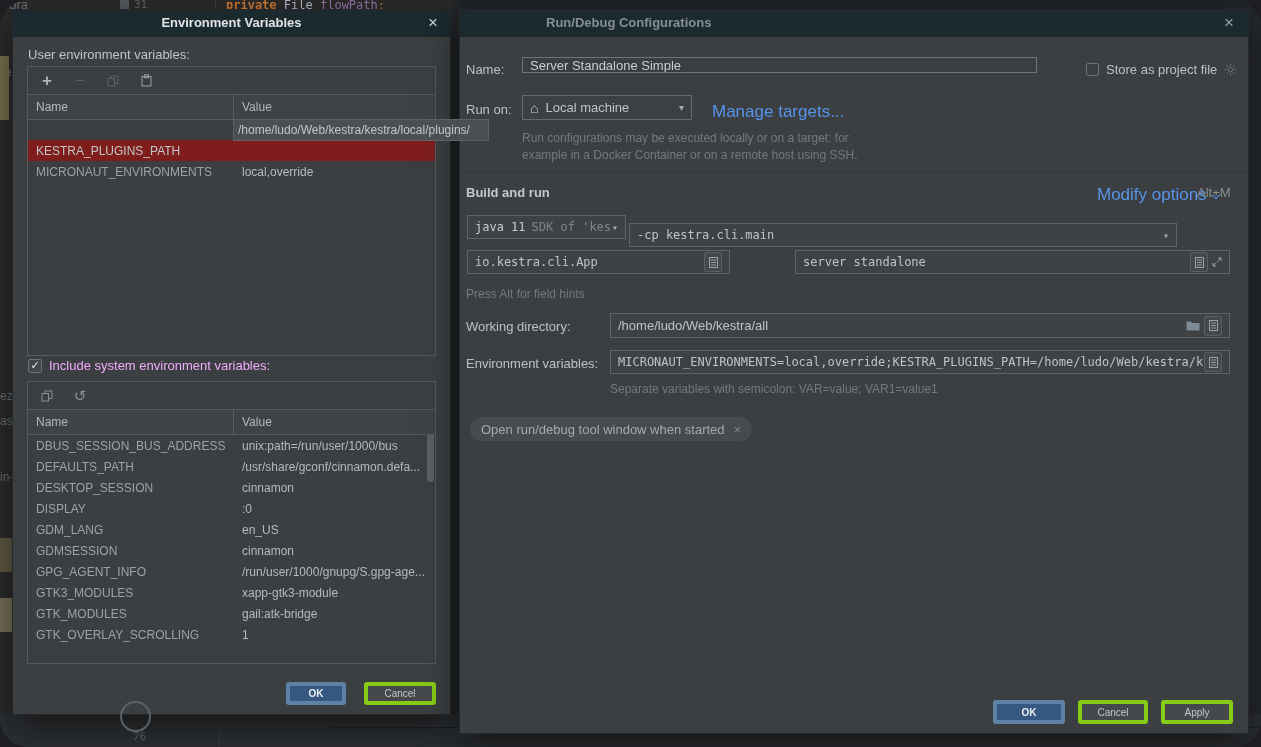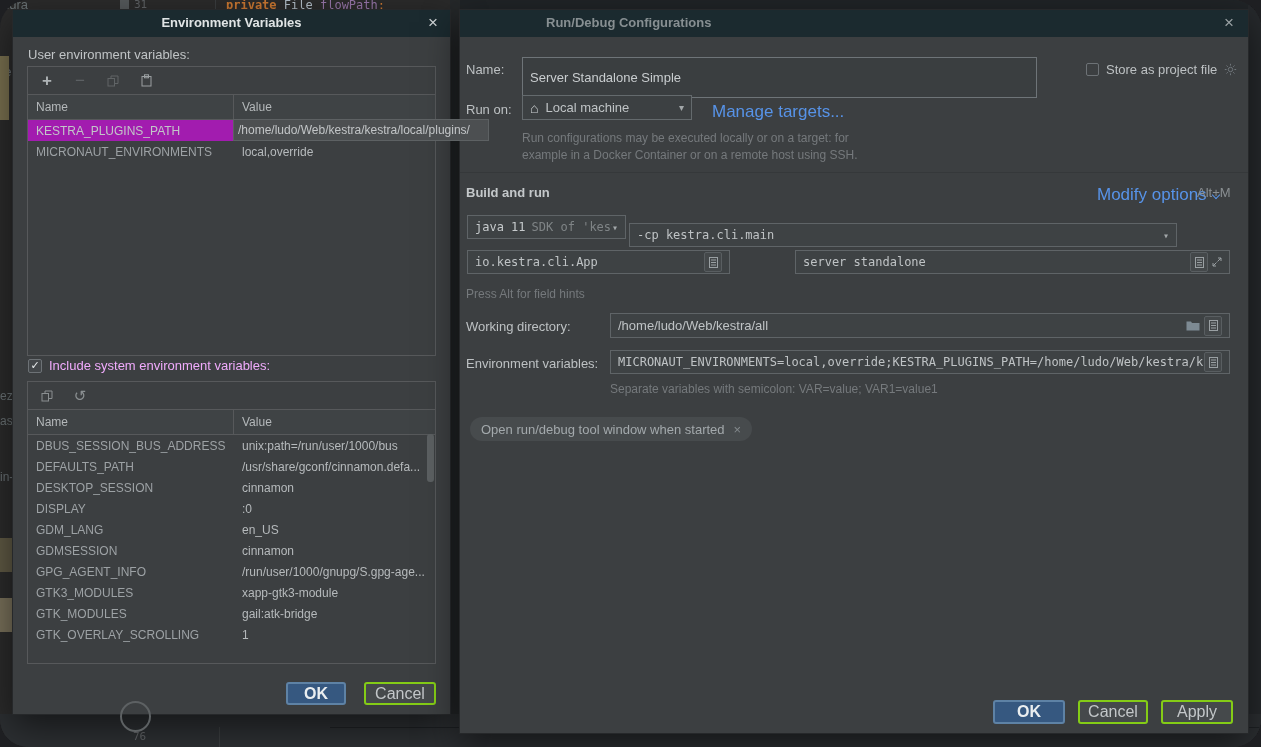--- a/index.html
+++ b/index.html
@@ -36,36 +36,36 @@
   #env-dialog{left:13px;top:10px;width:437px;height:704px;}
   .env-title{left:0;right:0;text-align:center;color:#e0e4e5;}
   .section-label{position:absolute;font-size:13px;color:#c0c4c6;}
   .panel{position:absolute;border:1px solid #57595b;background:#3c3f41;box-sizing:border-box;overflow:hidden;}
   .toolbar{height:27px;border-bottom:1px solid #57595b;display:flex;align-items:center;gap:17px;padding:0 11px;}
   .tbi{display:flex;align-items:center;justify-content:center;width:16px;height:16px;}
   .thead{height:25px;border-bottom:1px solid #57595b;background:#3f4345;display:flex;font-size:12px;color:#b4b8ba;box-sizing:border-box;}
   .th{display:flex;align-items:center;padding-left:8px;box-sizing:border-box;}
   .th.c1{width:206px;border-right:1px solid #57595b;}
   .trow{height:21px;display:flex;align-items:center;font-size:12px;}
-  .trow.sel{background:#a21caf;}
+  .trow.sel{background:#7f1d1d;margin-top:20px;}
   .td{padding-left:8px;white-space:nowrap;overflow:hidden;box-sizing:border-box;}
   .td.c1{width:206px;flex:none;color:#9da2a5;}
   .td.c2{flex:1;color:#b6babc;}
   .checkline{position:absolute;display:flex;align-items:center;gap:7px;}
   .cbox{width:14px;height:14px;box-sizing:border-box;border:1px solid #6d7276;border-radius:2px;
         background:#43474a;display:flex;align-items:center;justify-content:center;
         font-size:11px;color:#e8ecee;line-height:1;}
   .cbox.empty{background:transparent;}
   .scroll-thumb{position:absolute;right:1px;width:7px;border-radius:3px;background:#5c6062;}
   .cell-tooltip{position:absolute;left:233px;top:119px;width:256px;height:22px;z-index:40;
                 background:#4c4f51;border:1px solid #5d6163;box-sizing:border-box;
                 font-size:12px;color:#c2c5c7;line-height:20px;padding-left:4px;white-space:nowrap;}
 
-  .btn{position:absolute;height:23px;box-sizing:border-box;border:2px solid #84cc16;background:#45494b;
-       color:#c3c7c9;font-size:16px;display:flex;align-items:center;justify-content:center;border-radius:3px;}
+  .btn{position:absolute;height:23px;box-sizing:border-box;border:4px solid #84cc16;background:#45494b;
+       color:#c3c7c9;font-size:10px;display:flex;align-items:center;justify-content:center;border-radius:3px;}
   .btn.primary{background:#365880;border-color:#5e82a5;color:#eaeef0;font-weight:bold;}
 
   
   #run-dialog{left:460px;top:10px;width:788px;height:723px;}
   .run-title{left:86px;color:#878f92;}
   .rlabel{position:absolute;font-size:13px;color:#bdc1c3;white-space:nowrap;}
   .rhelp{position:absolute;font-size:12px;color:#75797c;white-space:nowrap;}
   .rfield{position:absolute;box-sizing:border-box;border:1px solid #5f6467;background:#3e4244;
           display:flex;align-items:center;padding:0 7px;font-size:12px;color:#bfc3c5;overflow:hidden;white-space:nowrap;}
   .rinput{background:#3a3e40;border-color:#6e7478;font-size:13px;color:#c9cdcf;}
@@ -220,21 +220,21 @@
 
   <div class="cell-tooltip">/home/ludo/Web/kestra/kestra/local/plugins/</div>
 
   <div class="dialog" id="run-dialog">
     <div class="titlebar">
       <div class="tb-title run-title">Run/Debug Configurations</div>
       <div class="tb-close" style="right:14px;color:#9aa1a4;">×</div>
     </div>
 
     <div class="rlabel" style="left:6px;top:52px;">Name:</div>
-    <div class="rfield rinput" style="left:62px;top:47px;width:515px;height:41px;">
+    <div class="rfield rinput" style="left:62px;top:47px;width:515px;height:16px;">
         <span>Server Standalone Simple</span>
       </div>
     <div class="checkline" style="left:626px;top:52px;">
       <span class="cbox empty" style="width:13px;height:13px;"></span>
       <span style="font-size:13px;color:#bdc1c3;">Store as project file</span>
       <span style="color:#6f757a;">
         <svg width="13" height="13" viewBox="0 0 13 13" fill="none" stroke="currentColor">
             <circle cx="6.5" cy="6.5" r="2.2"></circle>
             <path d="M6.5 .8V2.6M6.5 10.4V12.2M.8 6.5H2.6M10.4 6.5H12.2M2.5 2.5 3.8 3.8M9.2 9.2 10.5 10.5M10.5 2.5 9.2 3.8M3.8 9.2 2.5 10.5"></path>
           </svg>

